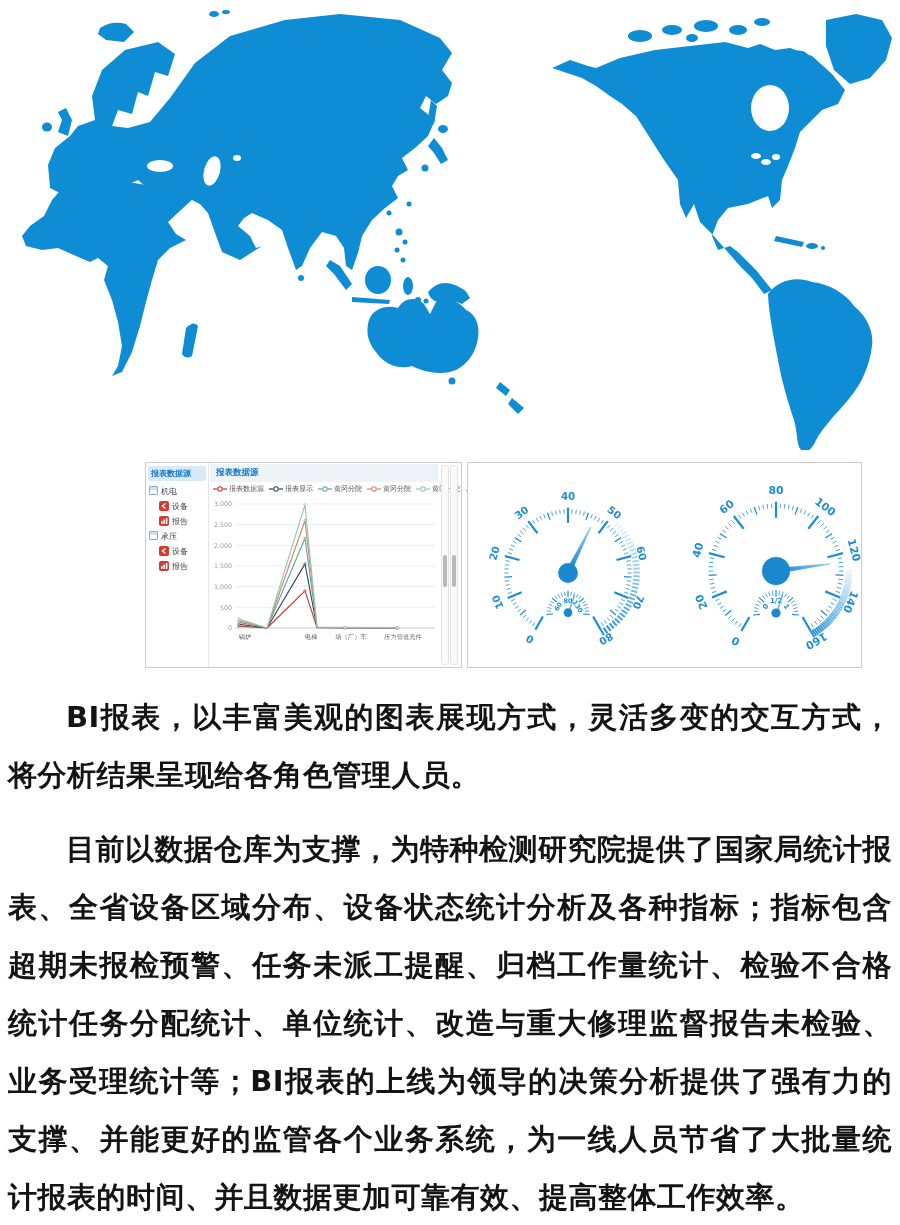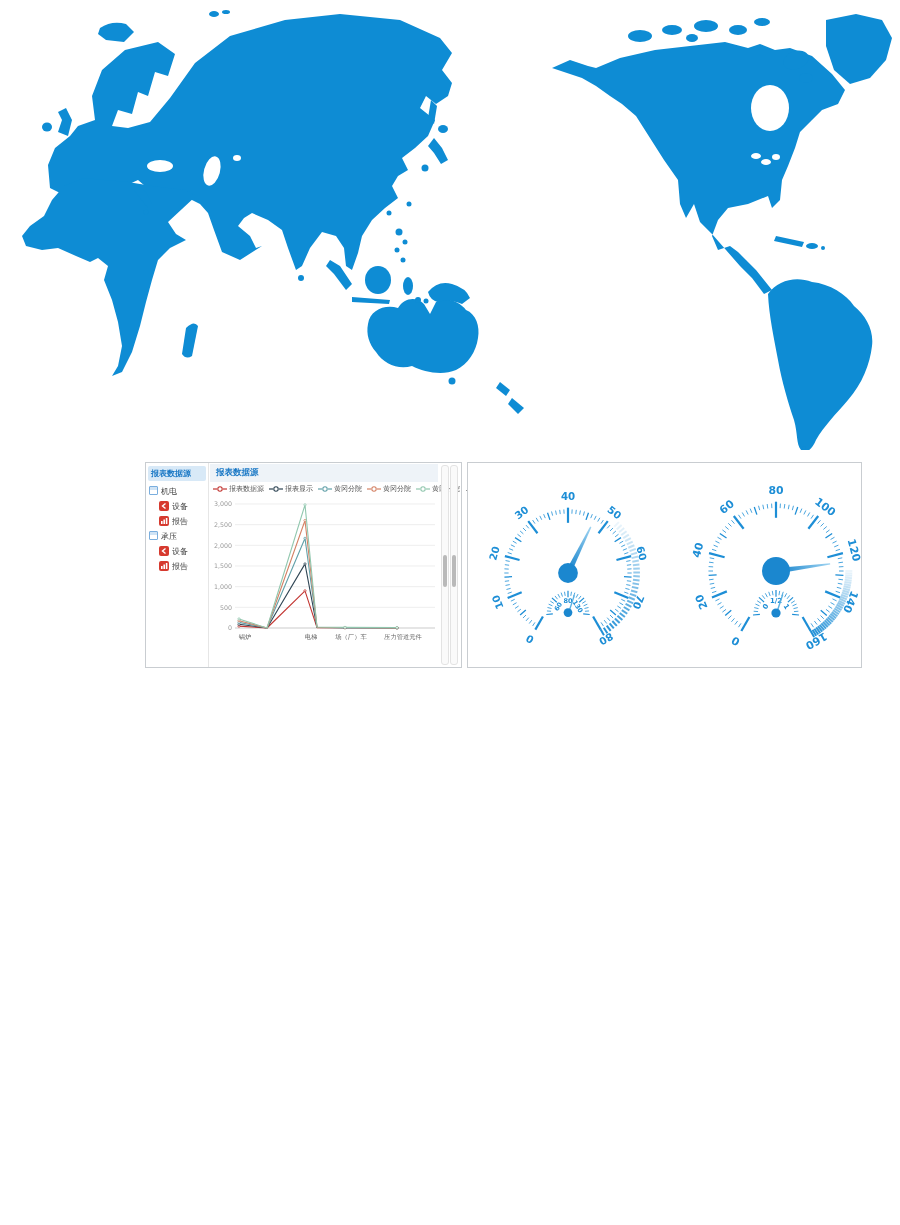--- a/index.html
+++ b/index.html
@@ -574,15 +574,17 @@
           <text x="297.813246268969" y="145.63460979803074" text-anchor="middle" font-size="6.930000000000001" font-weight="bold" fill="#1d8ed6" transform="rotate(-58 297.813246268969 143.63460979803074)">0</text>
           <text x="308" y="139.988" text-anchor="middle" font-size="6.930000000000001" font-weight="bold" fill="#1d8ed6" transform="rotate(0 308 137.988)">1/2</text>
           <text x="318.186753731031" y="145.63460979803074" text-anchor="middle" font-size="6.930000000000001" font-weight="bold" fill="#1d8ed6" transform="rotate(58 318.186753731031 143.63460979803074)">1</text>
           <line x1="308" y1="152" x2="314.7155655141995" y2="131.54913539086868" stroke="#5ab0e2" stroke-width="1.4"></line>
           <circle cx="308" cy="150" r="4.62" fill="#1b87cf"></circle>
         </g>
       </svg>
   </div>
 
   <div class="text-block">
+    <p>BI报表，以丰富美观的图表展现方式，灵活多变的交互方式，将分析结果呈现给各角色管理人员。</p>
+    <p>目前以数据仓库为支撑，为特种检测研究院提供了国家局统计报表、全省设备区域分布、设备状态统计分析及各种指标；指标包含超期未报检预警、任务未派工提醒、归档工作量统计、检验不合格统计任务分配统计、单位统计、改造与重大修理监督报告未检验、业务受理统计等；BI报表的上线为领导的决策分析提供了强有力的支撑、并能更好的监管各个业务系统，为一线人员节省了大批量统计报表的时间、并且数据更加可靠有效、提高整体工作效率。</p>
   </div>
 
 </div>
 
 </body></html>

